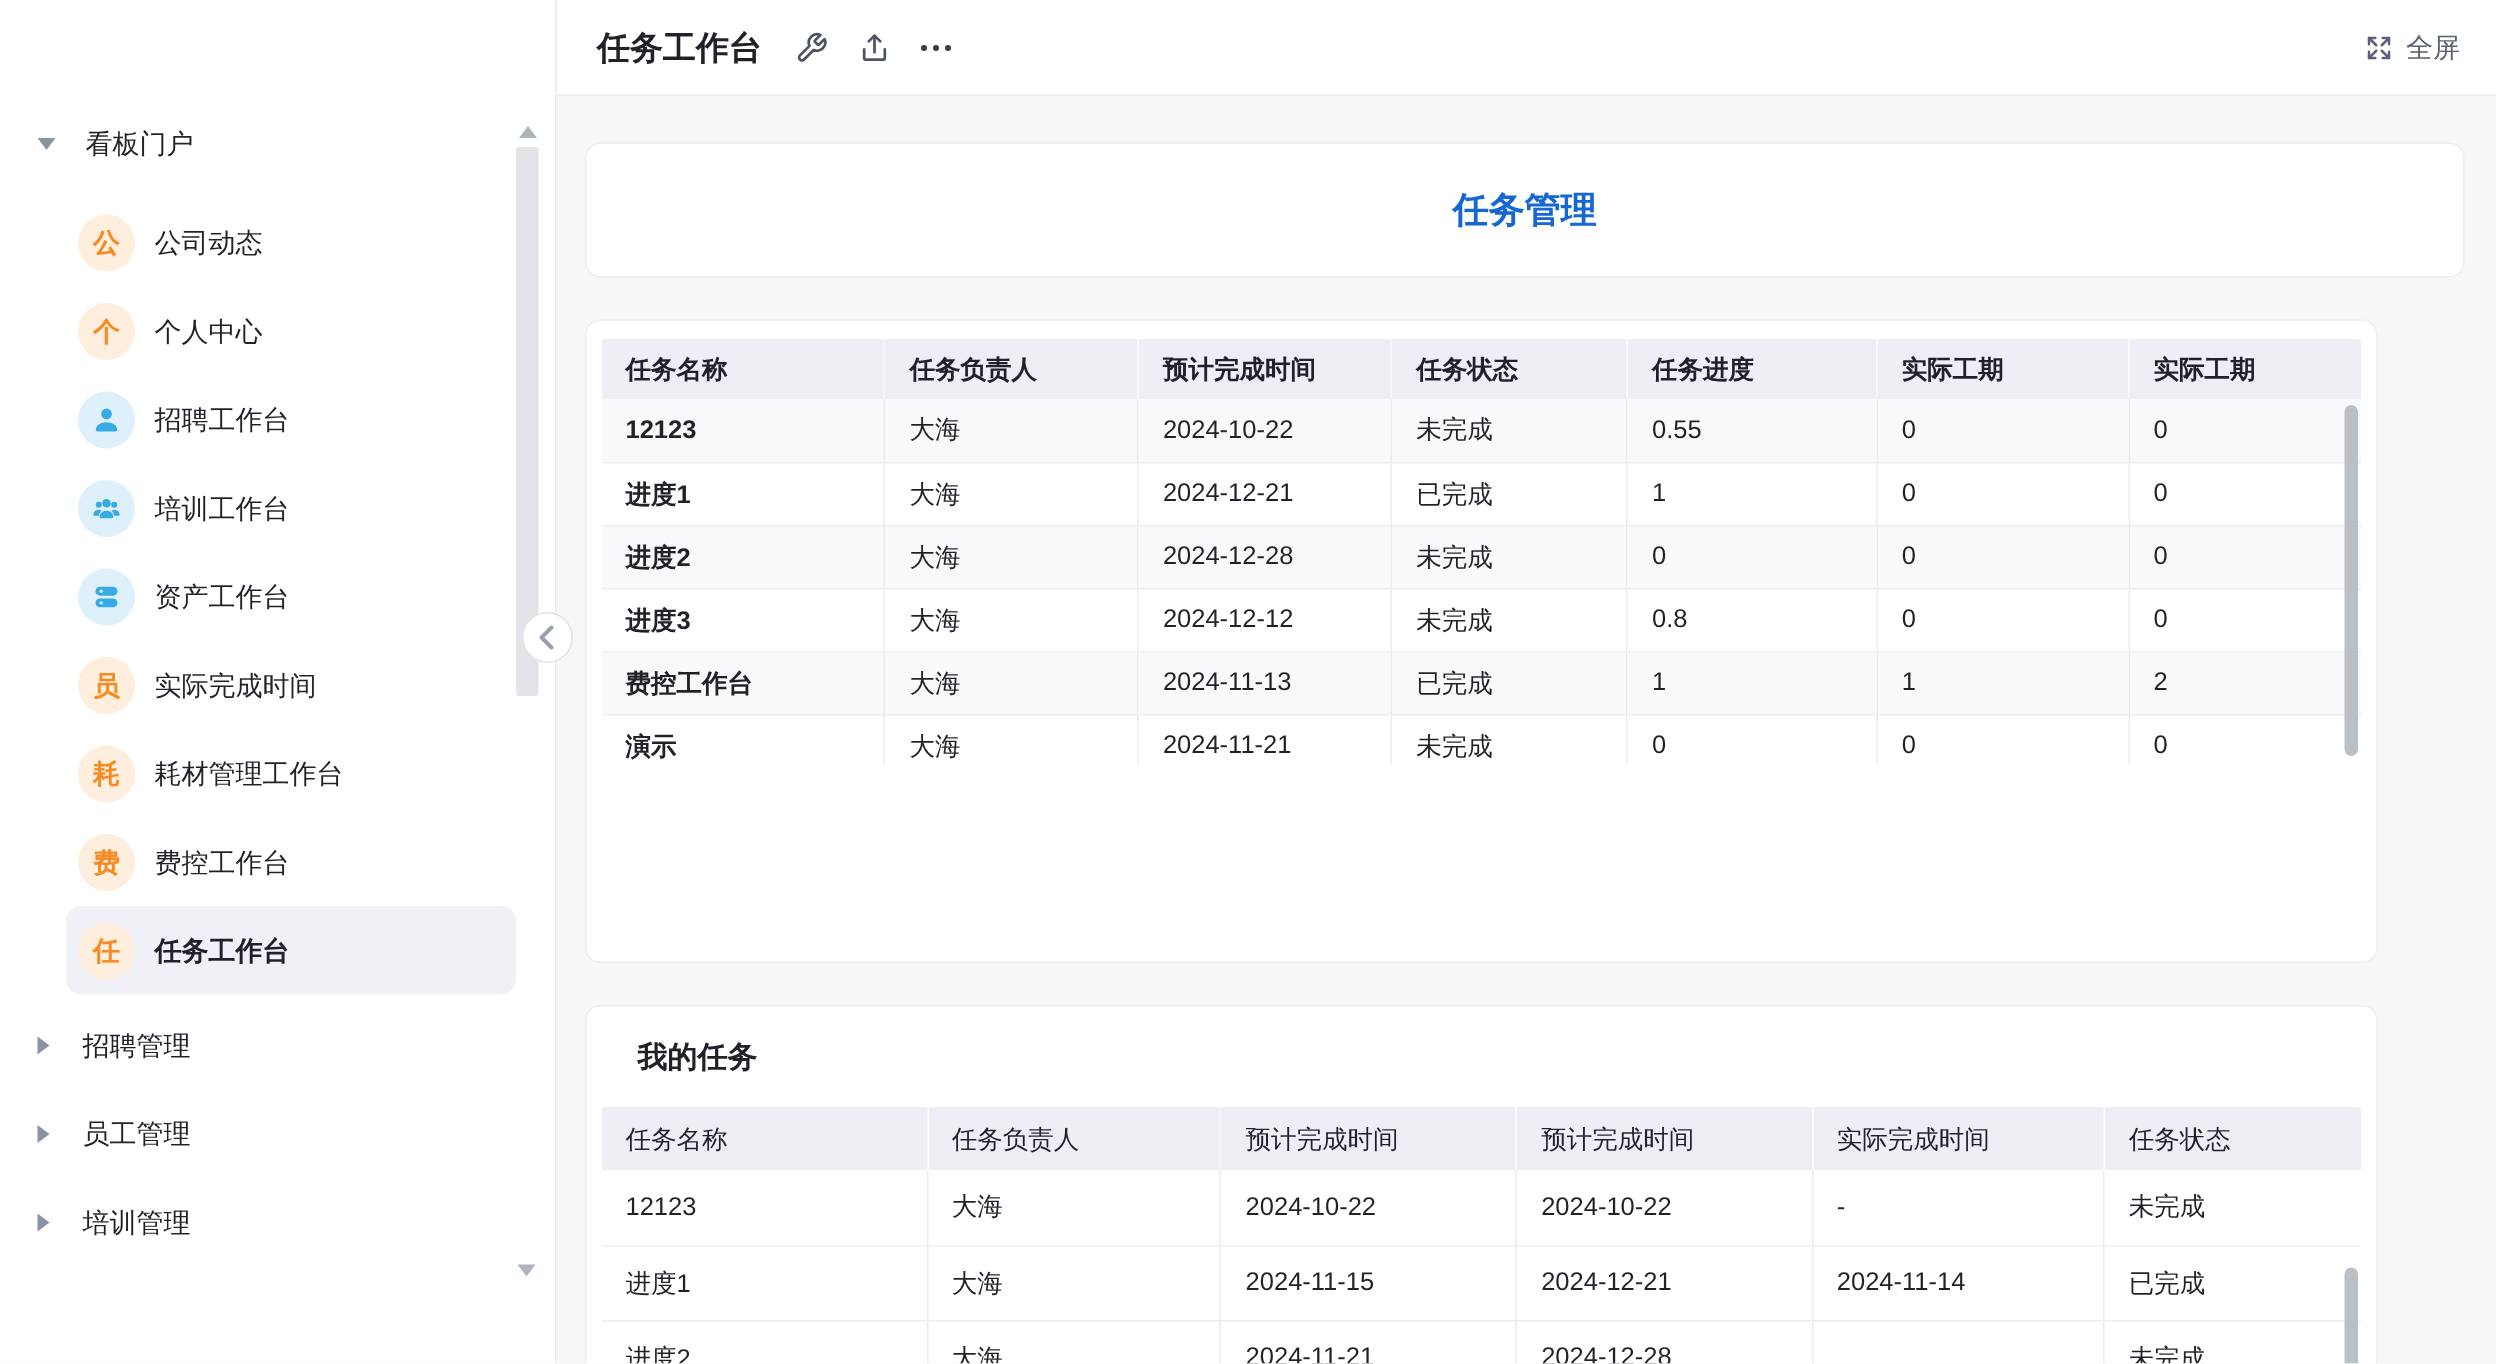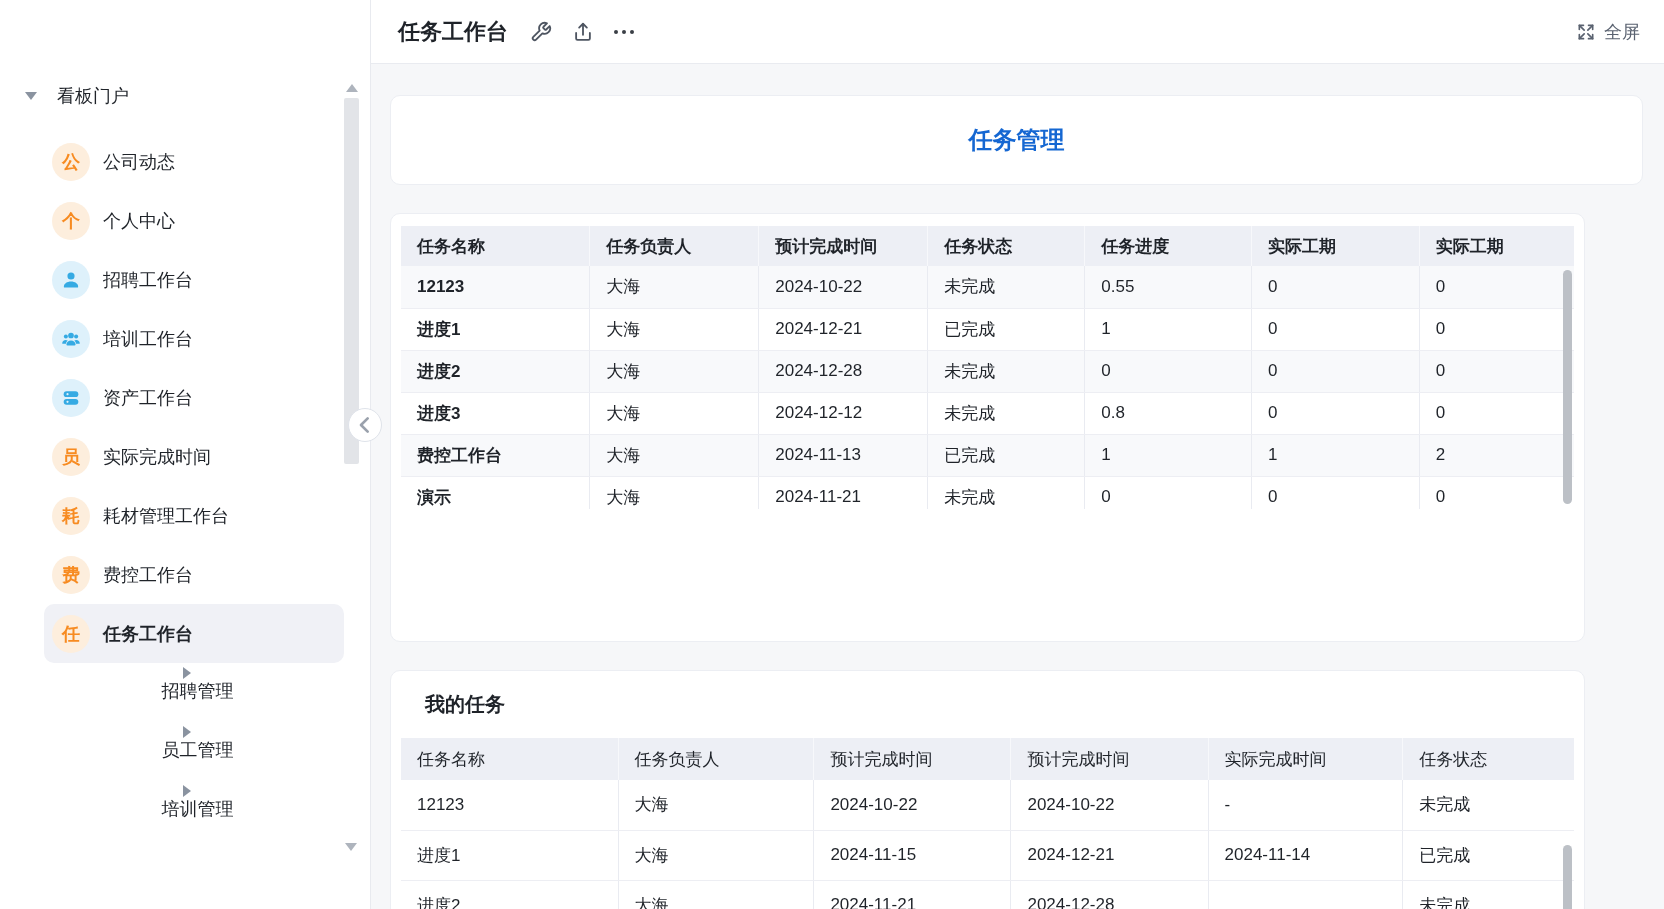--- a/index.html
+++ b/index.html
@@ -33,21 +33,21 @@
     padding-left:8px; border-radius:10px; cursor:pointer; }
   .nav-item.selected { background:#f0f1f6; font-weight:700; }
   .icon-circle { width:38px; height:38px; border-radius:50%; flex:none;
     display:flex; align-items:center; justify-content:center;
     font-size:18px; font-weight:700; }
   .icon-circle.orange { background:#fdeedd; color:#f78b21; }
   .icon-circle.blue   { background:#def1fb; color:#35aae3; }
   .icon-circle svg { width:22px; height:22px; }
   .nav-label { margin-left:13px; font-size:18px; }
   .side-groups { margin-top:4px; }
-  .side-groups .group-row { height:59px;flex-direction:column; }
+  .side-groups .group-row { height:59px; }
 
   
   .side-scroll { position:absolute; right:11px; top:84px; width:15px; }
   .sb-arrow-up { width:0; height:0; border-left:6px solid transparent; border-right:6px solid transparent;
     border-bottom:8px solid #aeb4bd; margin:0 auto 6px; }
   .sb-thumb-side { width:15px; height:366px; background:#e2e4e8; border-radius:2px; }
   .sb-arrow-down { position:absolute; right:13px; top:843px; width:0; height:0;
     border-left:6px solid transparent; border-right:6px solid transparent; border-top:8px solid #aeb4bd; }
 
   .collapse-btn { position:absolute; left:348px; top:408px; width:34px; height:34px; z-index:20;

